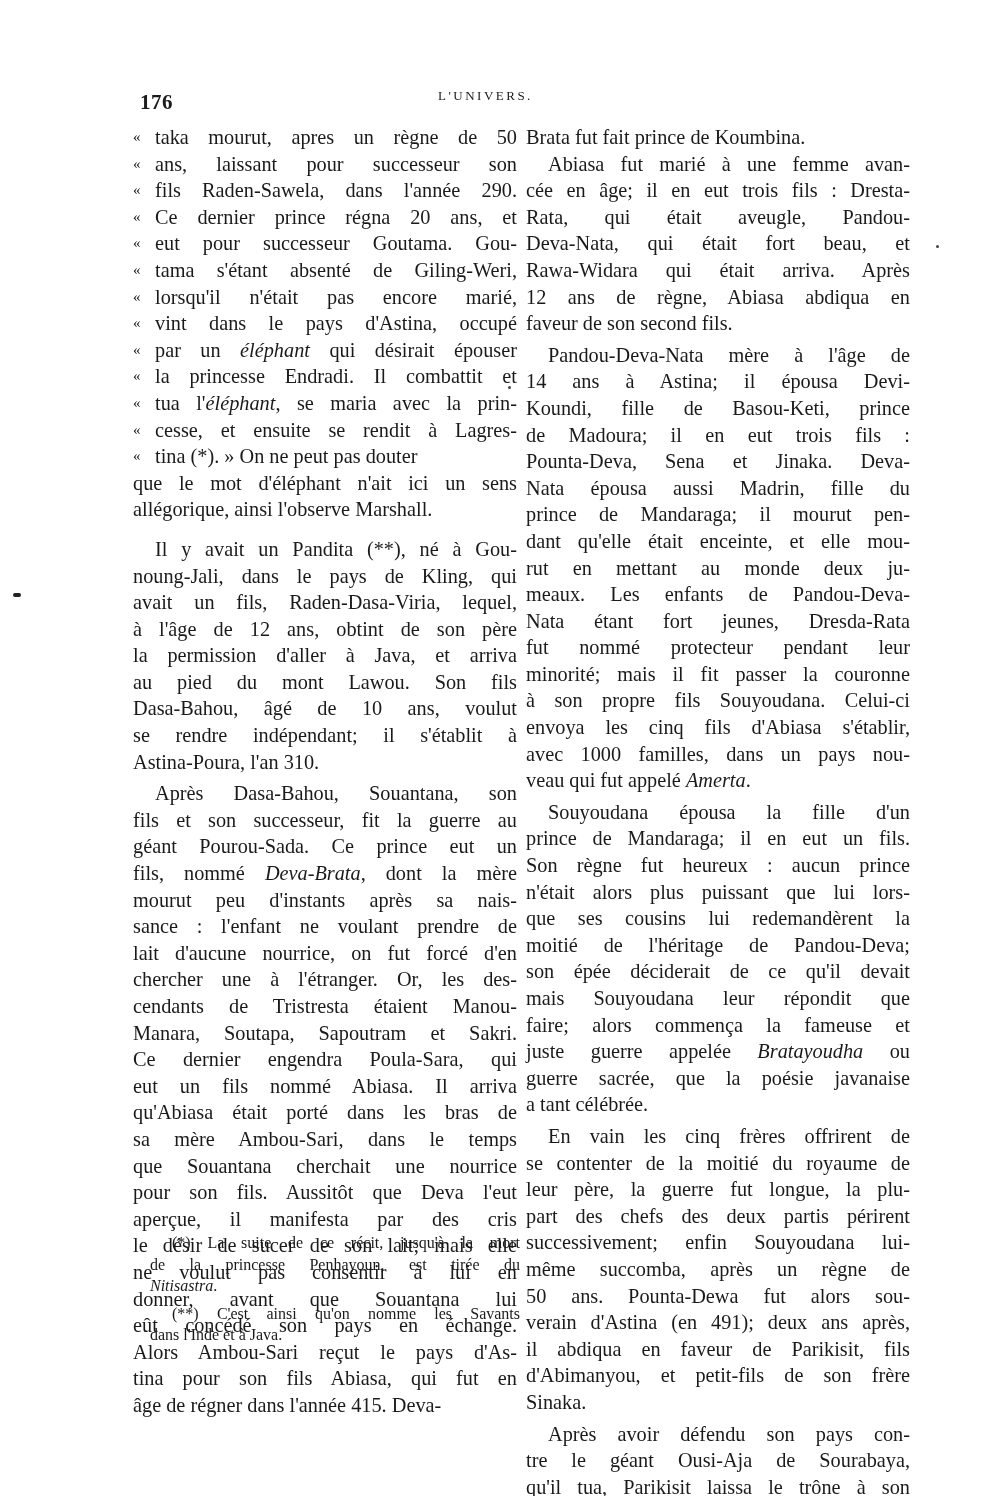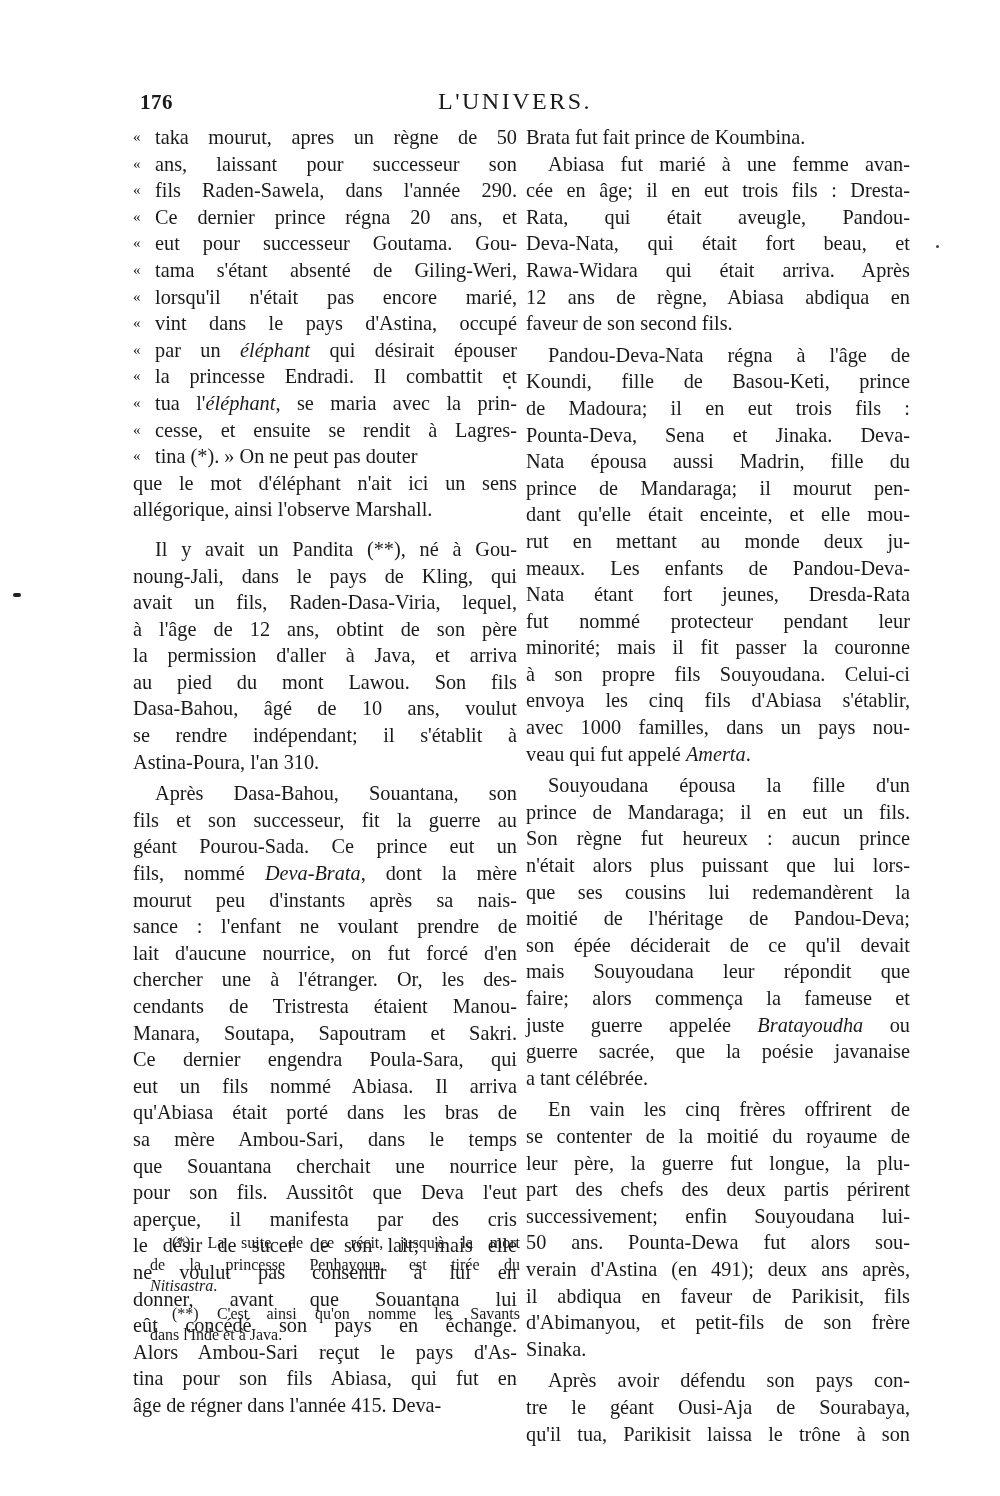--- a/index.html
+++ b/index.html
@@ -1,18 +1,18 @@
 <!DOCTYPE html>
 <html><head>
   <meta charset="utf-8">
   <style>
     html, body { margin: 0; padding: 0; background: #ffffff; }
     body { width: 1000px; height: 1496px; position: relative; overflow: hidden; font-family: "Liberation Serif", "DejaVu Serif", serif; color: #1a1a1a; }
     .page-number { position: absolute; left: 140px; top: 90px; font-size: 21px; font-weight: bold; letter-spacing: 0.5px; }
-    .running-head { position: absolute; left: 438px; top: 88px; font-size: 24px; letter-spacing: 2.5px; }
+    .running-head { position: absolute; left: 438px; top: 88px; font-size: 13px; letter-spacing: 2.5px; }
     .col { position: absolute; top: 124px; font-size: 20.3px; line-height: 26.6px; }
     .col-left { left: 133px; width: 384px; }
     .col-right { left: 526px; width: 384px; }
     .line { display: block; white-space: nowrap; text-align: justify; text-align-last: justify; height: 26.6px; }
     .line.last { text-align-last: left; }
     .line.indent { padding-left: 22px; }
     .q { display: inline-block; width: 22px; font-size: 15px; vertical-align: 1px; text-align-last: left; }
     .quoted { display: flex; }
     .quoted .txt { flex: 1; text-align: justify; text-align-last: justify; }
     .quoted.last .txt { text-align-last: left; }
@@ -140,21 +140,22 @@
     <div style="">
         <span class="line indent">Abiasa fut marié à une femme avan-</span>
         <span class="line">cée en âge; il en eut trois fils : Dresta-</span>
         <span class="line">Rata, qui était aveugle, Pandou-</span>
         <span class="line">Deva-Nata, qui était fort beau, et</span>
         <span class="line">Rawa-Widara qui était arriva. Après</span>
         <span class="line">12 ans de règne, Abiasa abdiqua en</span>
         <span class="line last">faveur de son second fils.</span>
       </div>
     <div style="margin-top: 5px;">
-        <span class="line indent">Pandou-Deva-Nata régna à l'âge de</span>
+        <span class="line indent">Pandou-Deva-Nata mère à l'âge de</span>
+        <span class="line">14 ans à Astina; il épousa Devi-</span>
         <span class="line">Koundi, fille de Basou-Keti, prince</span>
         <span class="line">de Madoura; il en eut trois fils :</span>
         <span class="line">Pounta-Deva, Sena et Jinaka. Deva-</span>
         <span class="line">Nata épousa aussi Madrin, fille du</span>
         <span class="line">prince de Mandaraga; il mourut pen-</span>
         <span class="line">dant qu'elle était enceinte, et elle mou-</span>
         <span class="line">rut en mettant au monde deux ju-</span>
         <span class="line">meaux. Les enfants de Pandou-Deva-</span>
         <span class="line">Nata étant fort jeunes, Dresda-Rata</span>
         <span class="line">fut nommé protecteur pendant leur</span>
@@ -177,20 +178,21 @@
         <span class="line">juste guerre appelée <em>Bratayoudha</em> ou</span>
         <span class="line">guerre sacrée, que la poésie javanaise</span>
         <span class="line last">a tant célébrée.</span>
       </div>
     <div style="margin-top: 5px;">
         <span class="line indent">En vain les cinq frères offrirent de</span>
         <span class="line">se contenter de la moitié du royaume de</span>
         <span class="line">leur père, la guerre fut longue, la plu-</span>
         <span class="line">part des chefs des deux partis périrent</span>
         <span class="line">successivement; enfin Souyoudana lui-</span>
+        <span class="line">même succomba, après un règne de</span>
         <span class="line">50 ans. Pounta-Dewa fut alors sou-</span>
         <span class="line">verain d'Astina (en 491); deux ans après,</span>
         <span class="line">il abdiqua en faveur de Parikisit, fils</span>
         <span class="line">d'Abimanyou, et petit-fils de son frère</span>
         <span class="line last">Sinaka.</span>
       </div>
     <div style="margin-top: 5px;">
         <span class="line indent">Après avoir défendu son pays con-</span>
         <span class="line">tre le géant Ousi-Aja de Sourabaya,</span>
         <span class="line">qu'il tua, Parikisit laissa le trône à son</span>

